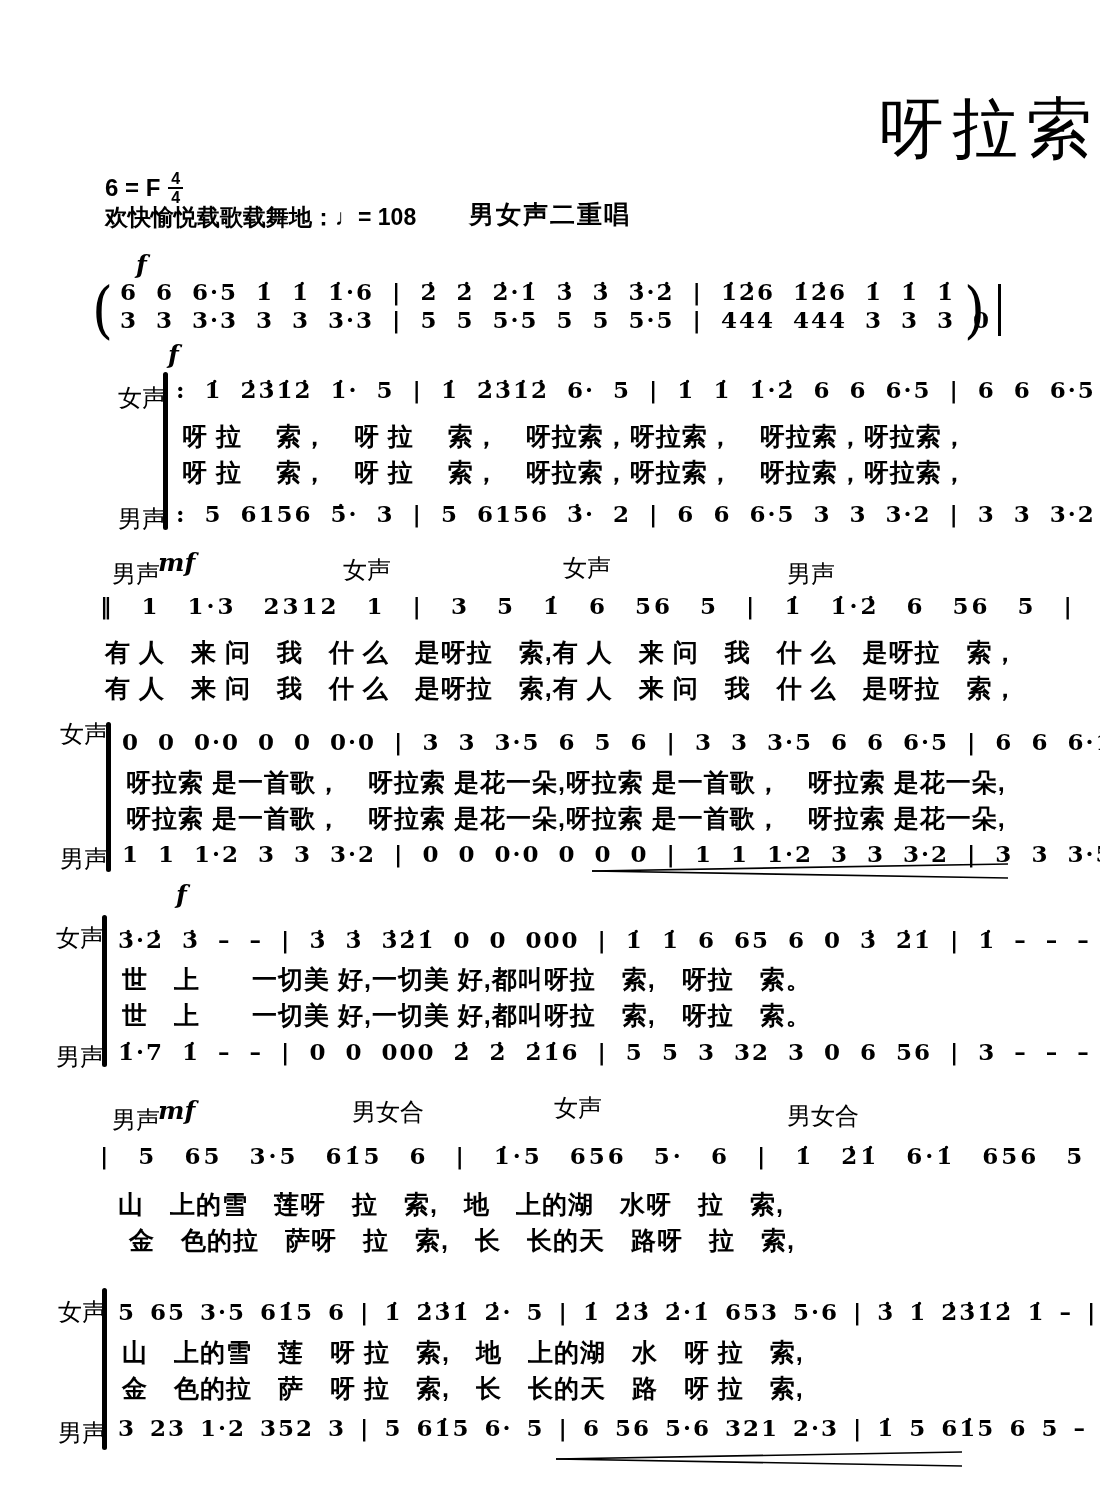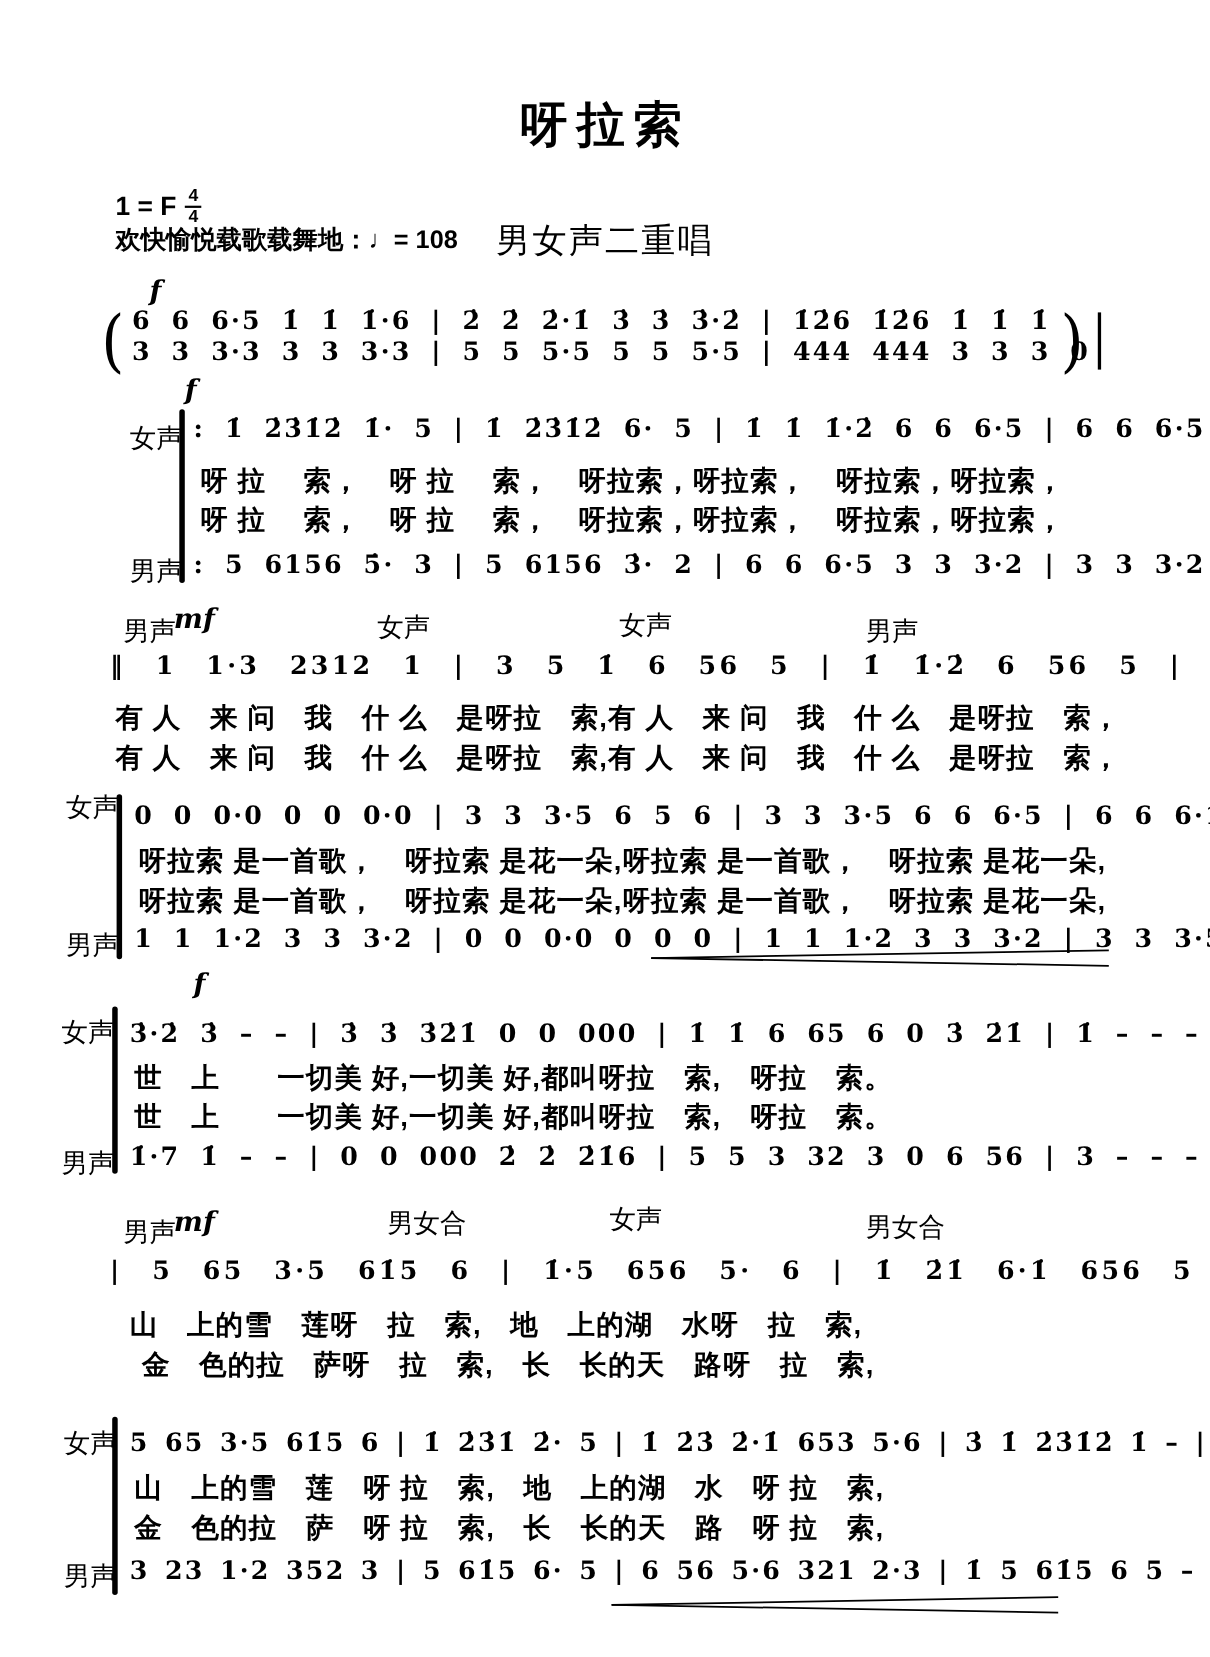--- a/index.html
+++ b/index.html
@@ -1,21 +1,21 @@
 <!DOCTYPE html>
 <html><head>
 <meta charset="utf-8">
 <style>
   html,body{margin:0;padding:0;background:#fff;}
   .page{position:relative;width:1100px;height:1506px;background:#ffffff;color:#000;
         font-family:"Liberation Sans",sans-serif;overflow:hidden;}
-  .title{position:absolute;left:0;right:0;top:84px;text-align:center;
-         font-size:44px;font-weight:700;letter-spacing:8px;}
+  .title{position:absolute;left:0;right:0;top:84px;text-align:right;
+         font-size:66px;font-weight:400;letter-spacing:8px;}
   .subtitle{position:absolute;left:0;right:0;top:198px;text-align:center;
-            font-size:31px;font-weight:normal;letter-spacing:2px;}
+            font-size:25px;font-weight:bold;letter-spacing:2px;}
   .credits{position:absolute;right:92px;top:156px;font-size:27px;font-weight:bold;
            line-height:43px;text-align:left;white-space:nowrap;}
   .keyrow{position:absolute;left:105px;top:170px;font-size:24px;font-weight:bold;
           display:flex;align-items:center;gap:8px;}
   .frac{display:inline-flex;flex-direction:column;align-items:center;
         font-size:16px;line-height:17px;font-weight:bold;}
   .frac .den{border-top:2px solid #000;padding:0 3px;}
   .frac .num{padding:0 3px;}
   .temporow{position:absolute;left:105px;top:202px;font-size:23px;font-weight:bold;white-space:nowrap;}
   .notes{position:absolute;font-family:"DejaVu Serif",serif;font-weight:bold;
@@ -34,21 +34,21 @@
   .hairpin line{stroke:#000;stroke-width:1.6;}
 </style>
 </head>
 <body>
 
 <div class="page">
 
   <div class="title">呀拉索</div>
   <div class="subtitle">男女声二重唱</div>
   <div class="keyrow">
-    <span>1 = F</span>
+    <span>6 = F</span>
     <span class="frac">
       <span class="num">4</span>
       <span class="den">4</span>
     </span>
   </div>
   <div class="temporow">欢快愉悦载歌载舞地：♩= 108</div>
 
   <div class="dyn" style="left:136px;top:250px;">f</div>
   <div class="paren" style="left:92px;top:278px;">(</div>
   <div class="notes" style="left:120px;top:278px;text-align:center;">6 6 6·5 1̇ 1̇ 1̇·6 | 2̇ 2̇ 2̇·1̇ 3̇ 3̇ 3̇·2̇ | 1̇2̇6 1̇2̇6 1̇ 1̇ 1̇</div>

